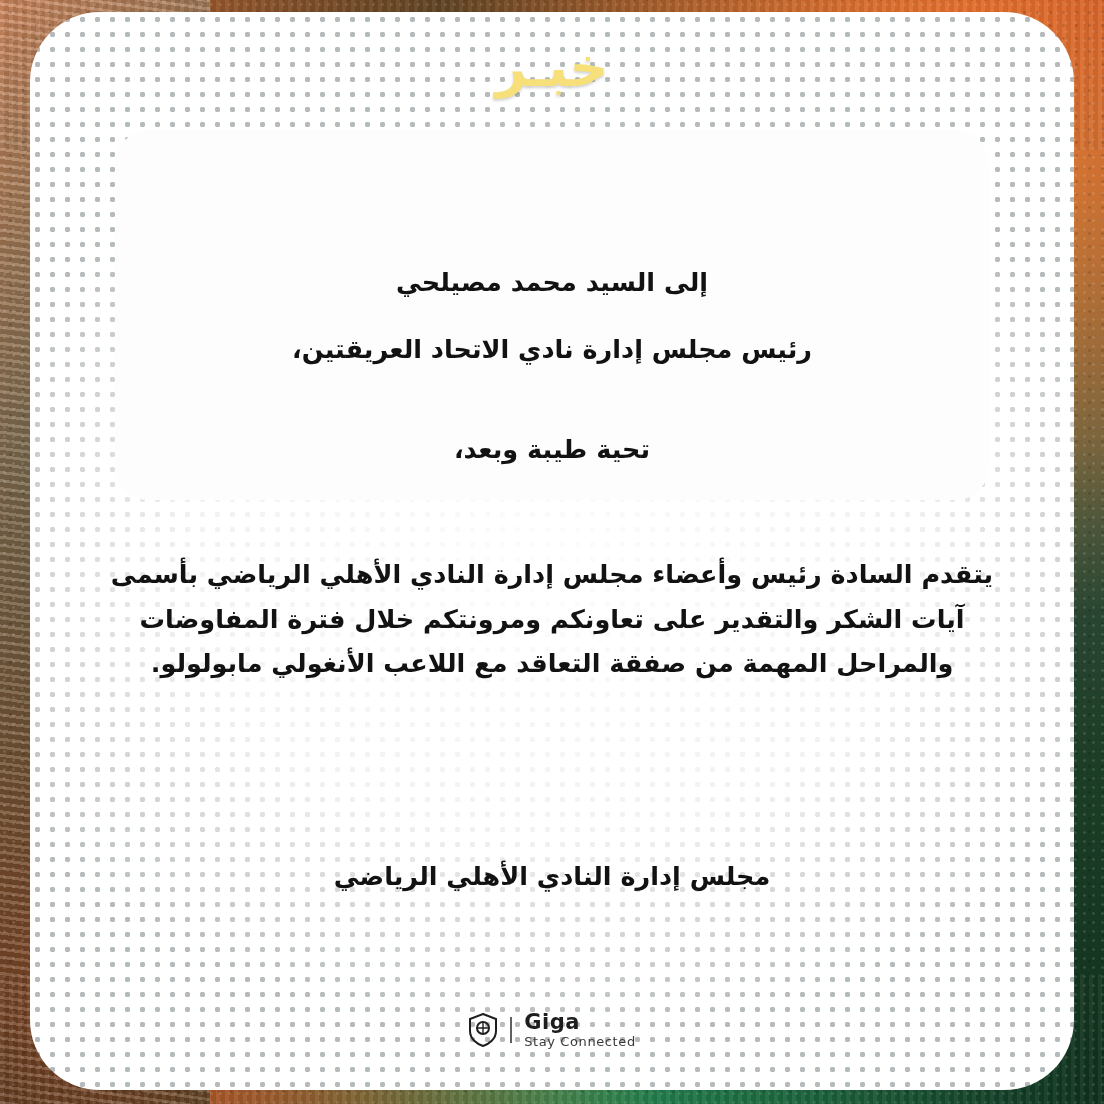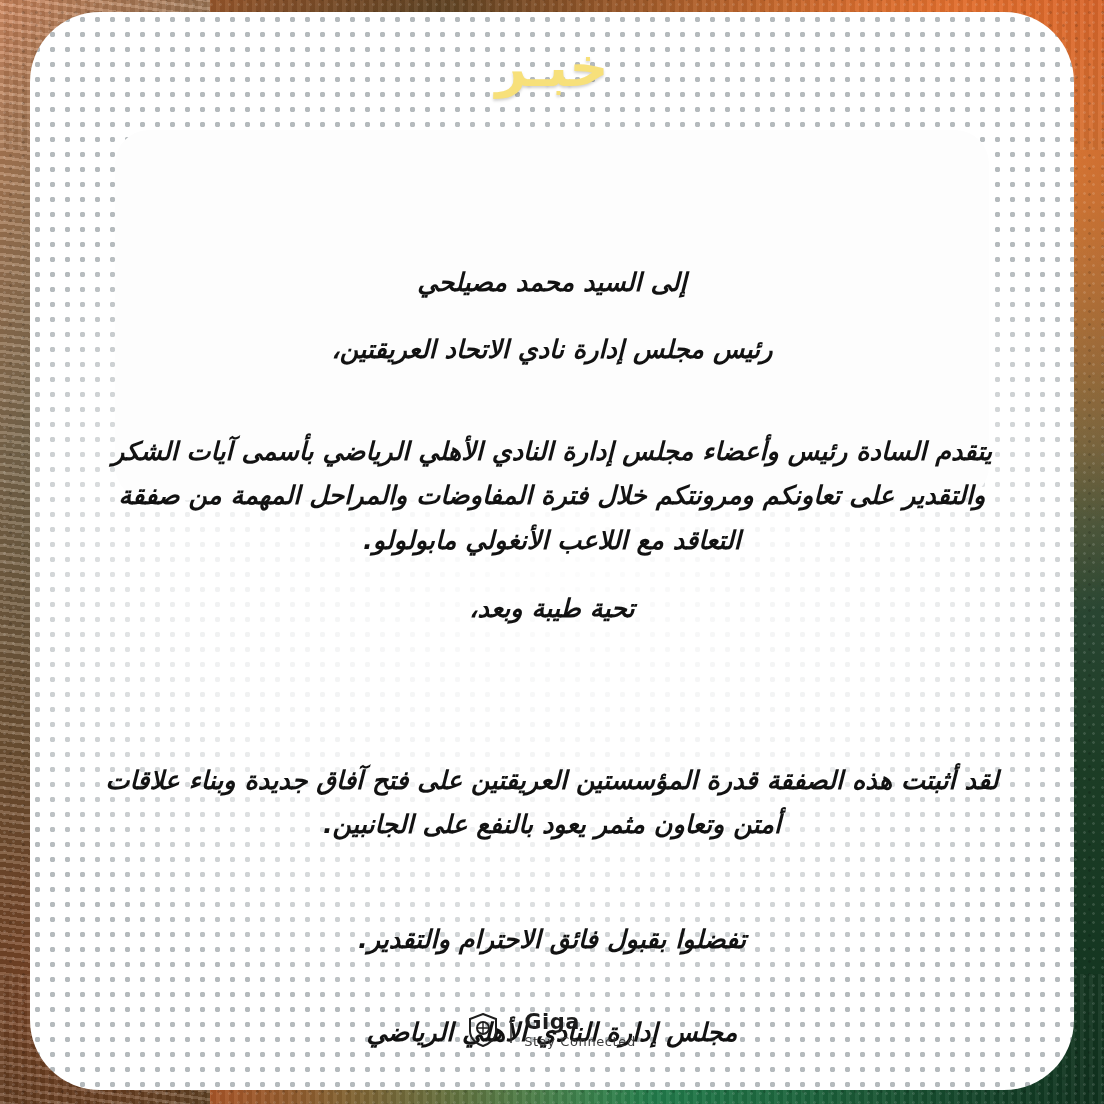--- a/index.html
+++ b/index.html
@@ -115,21 +115,20 @@
     top: 250px;
     text-align: center;
     color: #121212;
   }
   .para {
     font-size: 25.5px;
     font-weight: 700;
     line-height: 1.62;
     margin: 0 0 26px 0;
     letter-spacing: 0;
-    font-style: italic;
   }
   .para.addr { margin-bottom: 58px; }
   .para.greet { margin-bottom: 82px; }
   .para.justify {
     text-align: center;
     line-height: 1.75;
   }
   .para.sign { margin-top: 52px; }
   .spacer-lg { height: 46px; }
 
@@ -187,26 +186,24 @@
   <div class="card">
     <div class="card-fade"></div>
 
     <div class="headline">خبـر</div>
 
     <div class="letter-head"></div>
 
     <div class="body-wrap">
       <p class="para">إلى السيد محمد مصيلحي</p>
       <p class="para addr">رئيس مجلس إدارة نادي الاتحاد العريقتين،</p>
+      <p class="para greet">تحية طيبة وبعد،</p>
       <p class="para justify">يتقدم السادة رئيس وأعضاء مجلس إدارة النادي الأهلي الرياضي بأسمى آيات الشكر والتقدير على تعاونكم ومرونتكم خلال فترة المفاوضات والمراحل المهمة من صفقة التعاقد مع اللاعب الأنغولي مابولولو.</p>
-      <p class="para greet">تحية طيبة وبعد،</p>
       <div class="spacer-lg"></div>
-      <p class="para justify">لقد أثبتت هذه الصفقة قدرة المؤسستين العريقتين على فتح آفاق جديدة وبناء علاقات أمتن وتعاون مثمر يعود بالنفع على الجانبين.</p>
       <div class="spacer-lg"></div>
-      <p class="para">تفضلوا بقبول فائق الاحترام والتقدير.</p>
       <p class="para sign">مجلس إدارة النادي الأهلي الرياضي</p>
     </div>
 
     <div class="footer">
       <div class="crest">
         <svg width="30" height="34" viewBox="0 0 30 34" aria-hidden="true">
           <path d="M15 1 L28 6 V18 C28 26 21 31 15 33 C9 31 2 26 2 18 V6 Z" fill="none" stroke="#1e1e1e" stroke-width="2"></path>
           <circle cx="15" cy="15" r="6" fill="none" stroke="#1e1e1e" stroke-width="2"></circle>
           <path d="M15 9 L15 21 M9 15 L21 15" stroke="#1e1e1e" stroke-width="1.4"></path>
         </svg>

